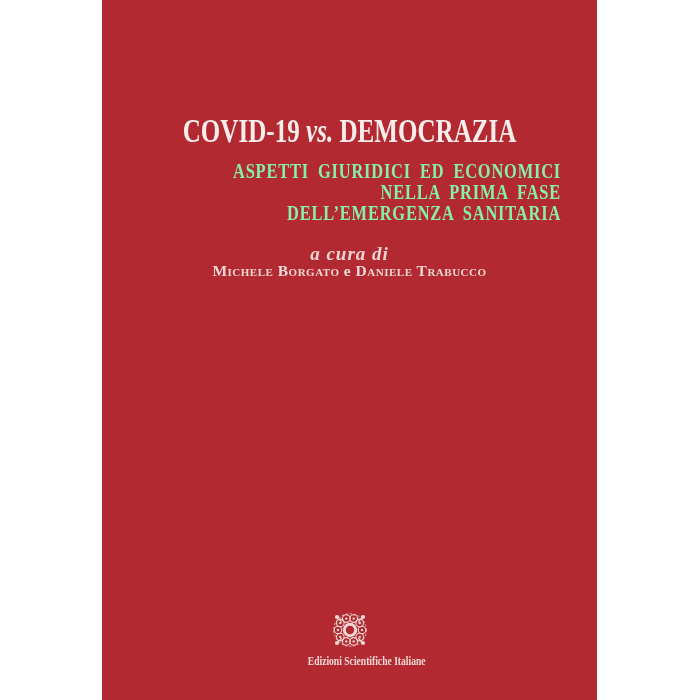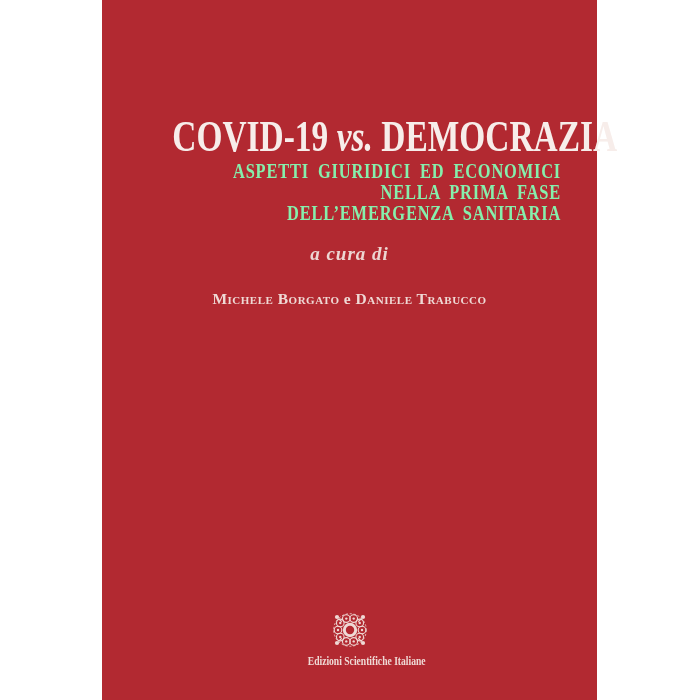--- a/index.html
+++ b/index.html
@@ -26,21 +26,21 @@
     background: #B22931;
   }
   
   .title {
     position: absolute;
     top: 115px;
     left: 0;
     width: 100%;
     text-align: center;
     line-height: 1;
-    font-size: 44px;
+    font-size: 33px;
     font-weight: bold;
     color: #F7EDEA;
     white-space: nowrap;
   }
   .title .squeeze {
     display: inline-block;
     transform: scaleX(0.76);
     transform-origin: 50% 50%;
   }
   .title .vs {
@@ -87,21 +87,20 @@
     position: absolute;
     top: 262px;
     left: 0;
     width: 100%;
     text-align: center;
     font-size: 15.5px;
     font-weight: bold;
     color: #EFD9D5;
     letter-spacing: 0.5px;
     white-space: nowrap;
-    margin-top: 28px;
   }
   .names .sc {
     font-variant: small-caps;
     font-variant-caps: small-caps;
   }
   .names .lc {
     font-variant: normal;
   }
   
   .logo-wrap {

